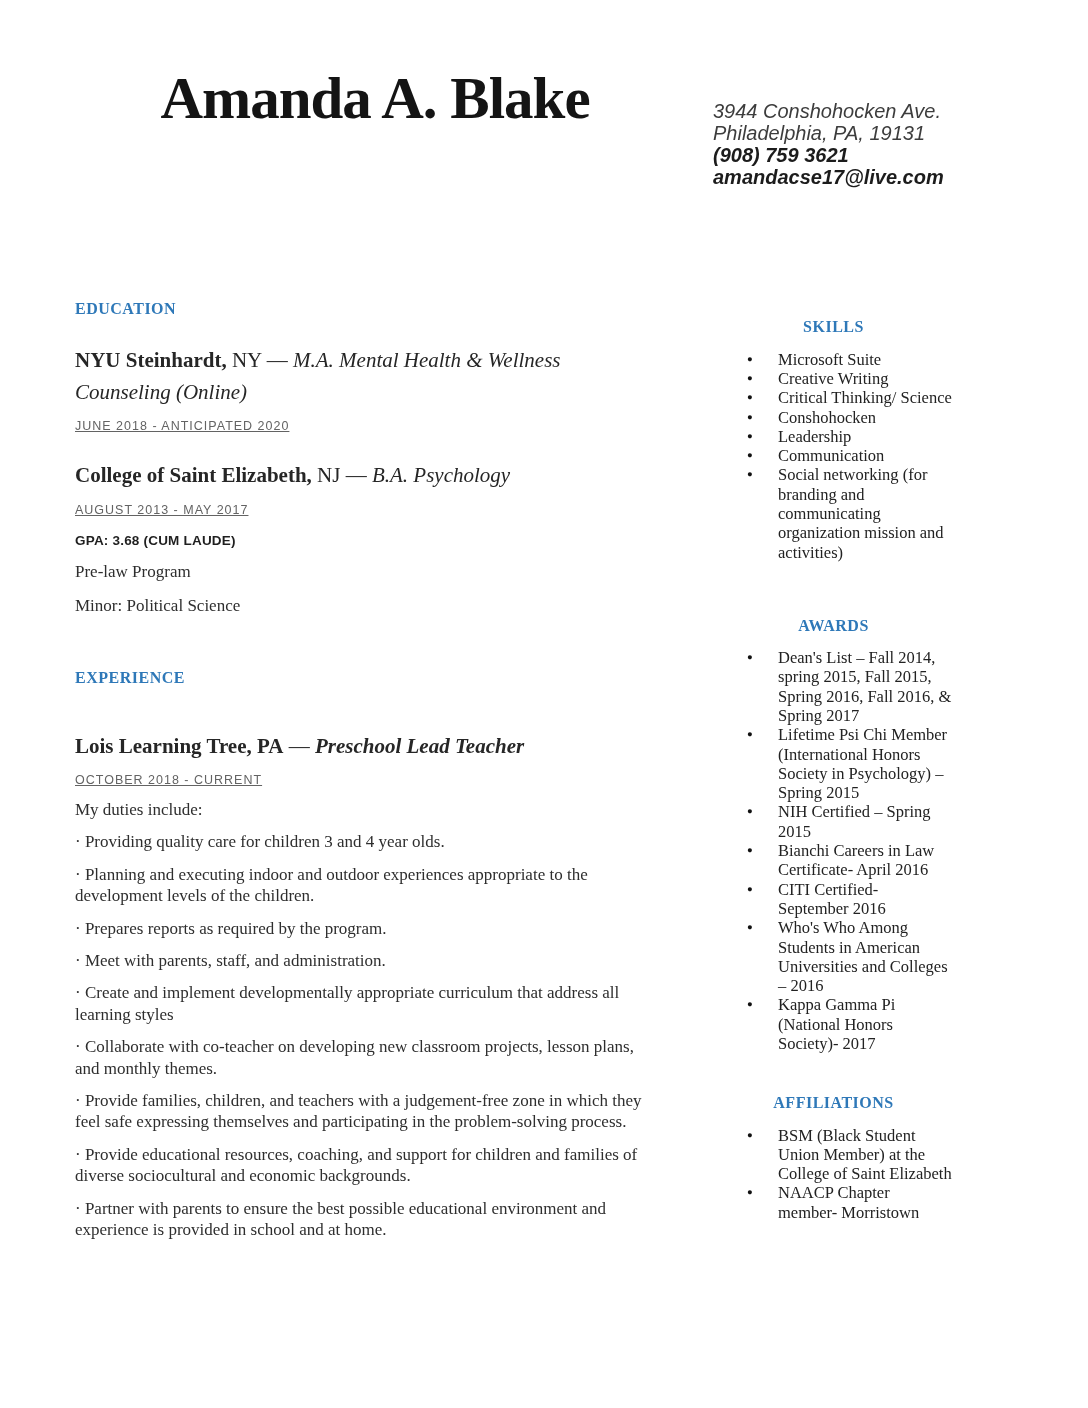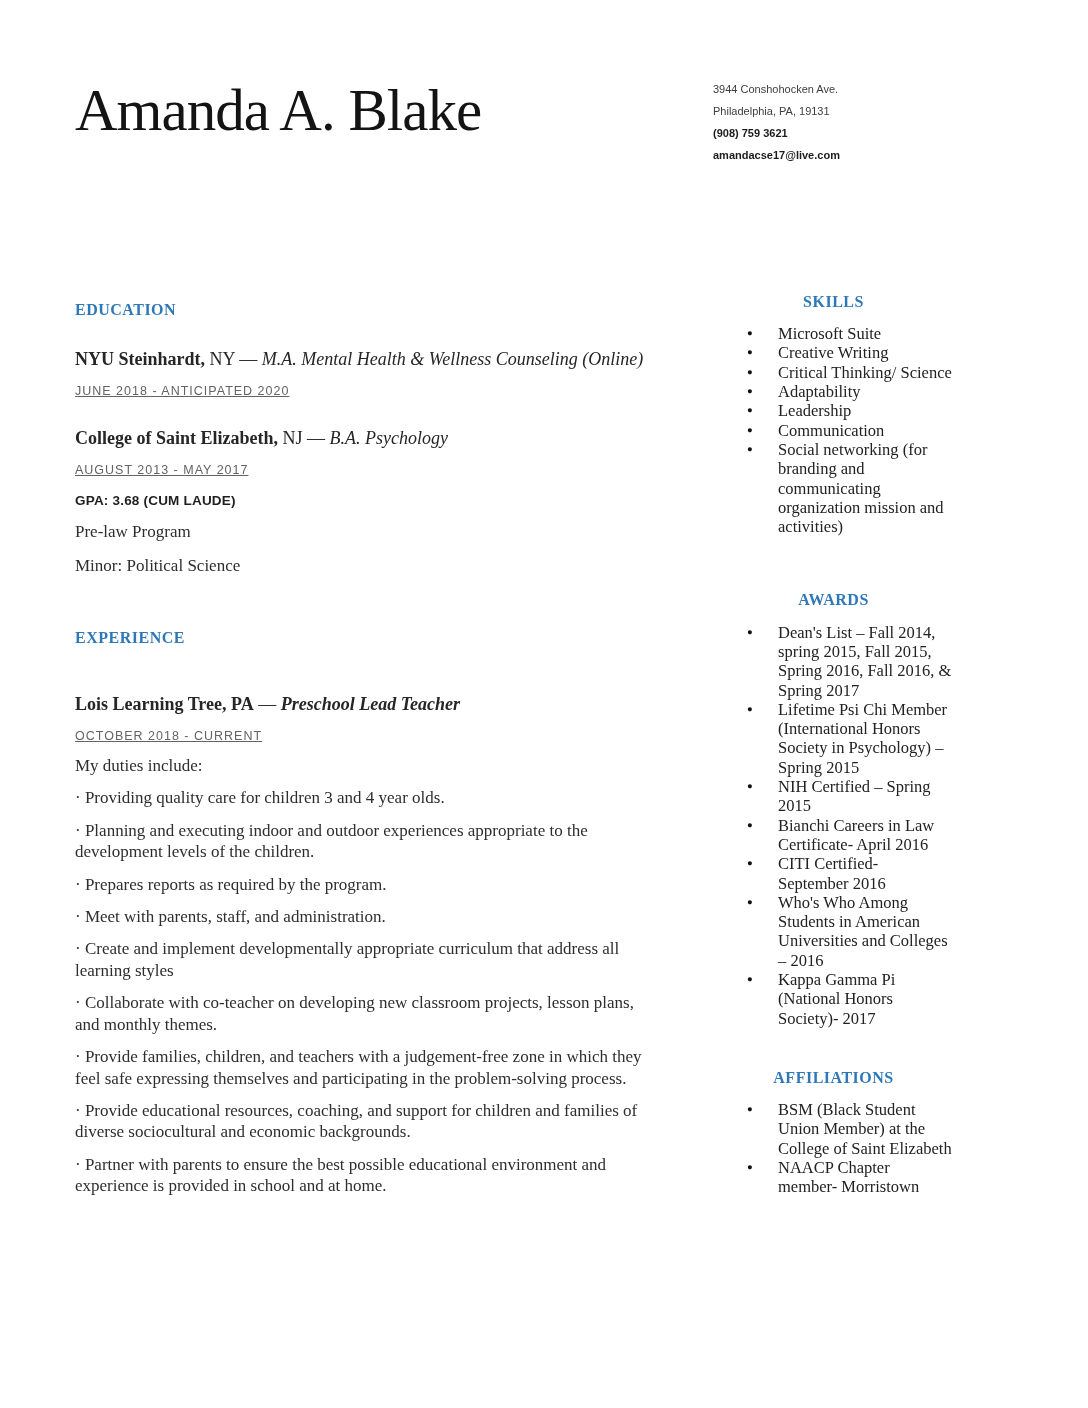--- a/index.html
+++ b/index.html
@@ -7,53 +7,53 @@
     position:relative;
     width:1088px; height:1408px;
     background:#ffffff;
     font-family:"Liberation Serif", serif;
     color:#333;
     overflow:hidden;
     box-sizing:border-box;
   }
   
   .name {
-    position:absolute; left:75px; top:80px;
+    position:absolute; left:75px; top:68px;
     width:600px;
-    font-size:59px; font-weight:normal; color:#141414;
-    line-height:1.05; letter-spacing:-1px;
+    font-size:59px; font-weight:bold; color:#141414;
+    line-height:1.05; letter-spacing:-1px;text-align:center;
   }
   .contact {
-    position:absolute; left:713px; top:78px;
+    position:absolute; left:713px; top:100px;
     width:300px;
     font-family:"Liberation Sans", sans-serif;
-    font-size:11px; line-height:22px; color:#3d3d3d;
+    font-size:20px; line-height:22px; color:#3d3d3d;font-style:italic;
   }
   .contact .strong { font-weight:bold; color:#1c1c1c; }
   
   .columns {
-    position:absolute; left:75px; top:292px;
-    display:flex; align-items:flex-end;
+    position:absolute; left:75px; top:299px;
+    display:flex; align-items:center;
   }
   .left-col  { width:578px; }
   .right-col { width:247px; margin-left:57px; }
   
   .section-heading {
     font-size:16px; font-weight:bold;
     color:#2e78b8; letter-spacing:0.5px;
     line-height:1.2;
   }
   .dates {
     font-family:"Liberation Sans", sans-serif;
     font-size:12.5px; color:#636363;
     letter-spacing:1px; margin-top:11px;text-decoration:underline;
   }
   
   .edu-item { margin-top:27px; }
-  .item-title { font-size:18px; line-height:1.5; color:#262626; }
+  .item-title { font-size:21px; line-height:1.5; color:#262626; }
   .item-title .school  { font-weight:bold; }
   .item-title .degree  { font-style:italic; }
   .exp-title .company  { font-weight:bold; }
   .exp-title .role     { font-weight:bold; font-style:italic; }
   .gpa {
     font-family:"Liberation Sans", sans-serif;
     font-size:13.5px; font-weight:bold; color:#1f1f1f;
     margin-top:16px; letter-spacing:0.2px;
   }
   .extra { font-size:17px; color:#2e2e2e; margin-top:14px; }
@@ -145,21 +145,21 @@
     </div>
 
     <div class="right-col">
 
       <div class="sb-section">
         <div class="sb-heading">SKILLS</div>
         <ul class="sb-list">
           <li>Microsoft Suite</li>
           <li>Creative Writing</li>
           <li>Critical Thinking/ Science</li>
-          <li>Adaptability</li>
+          <li>Conshohocken</li>
           <li>Leadership</li>
           <li>Communication</li>
           <li>Social networking (for branding and communicating organization mission and activities)</li>
         </ul>
       </div>
 
       <div class="sb-section sb-awards">
         <div class="sb-heading">AWARDS</div>
         <ul class="sb-list">
           <li>Dean's List – Fall 2014, spring 2015, Fall 2015, Spring 2016, Fall 2016, &amp; Spring 2017</li>

